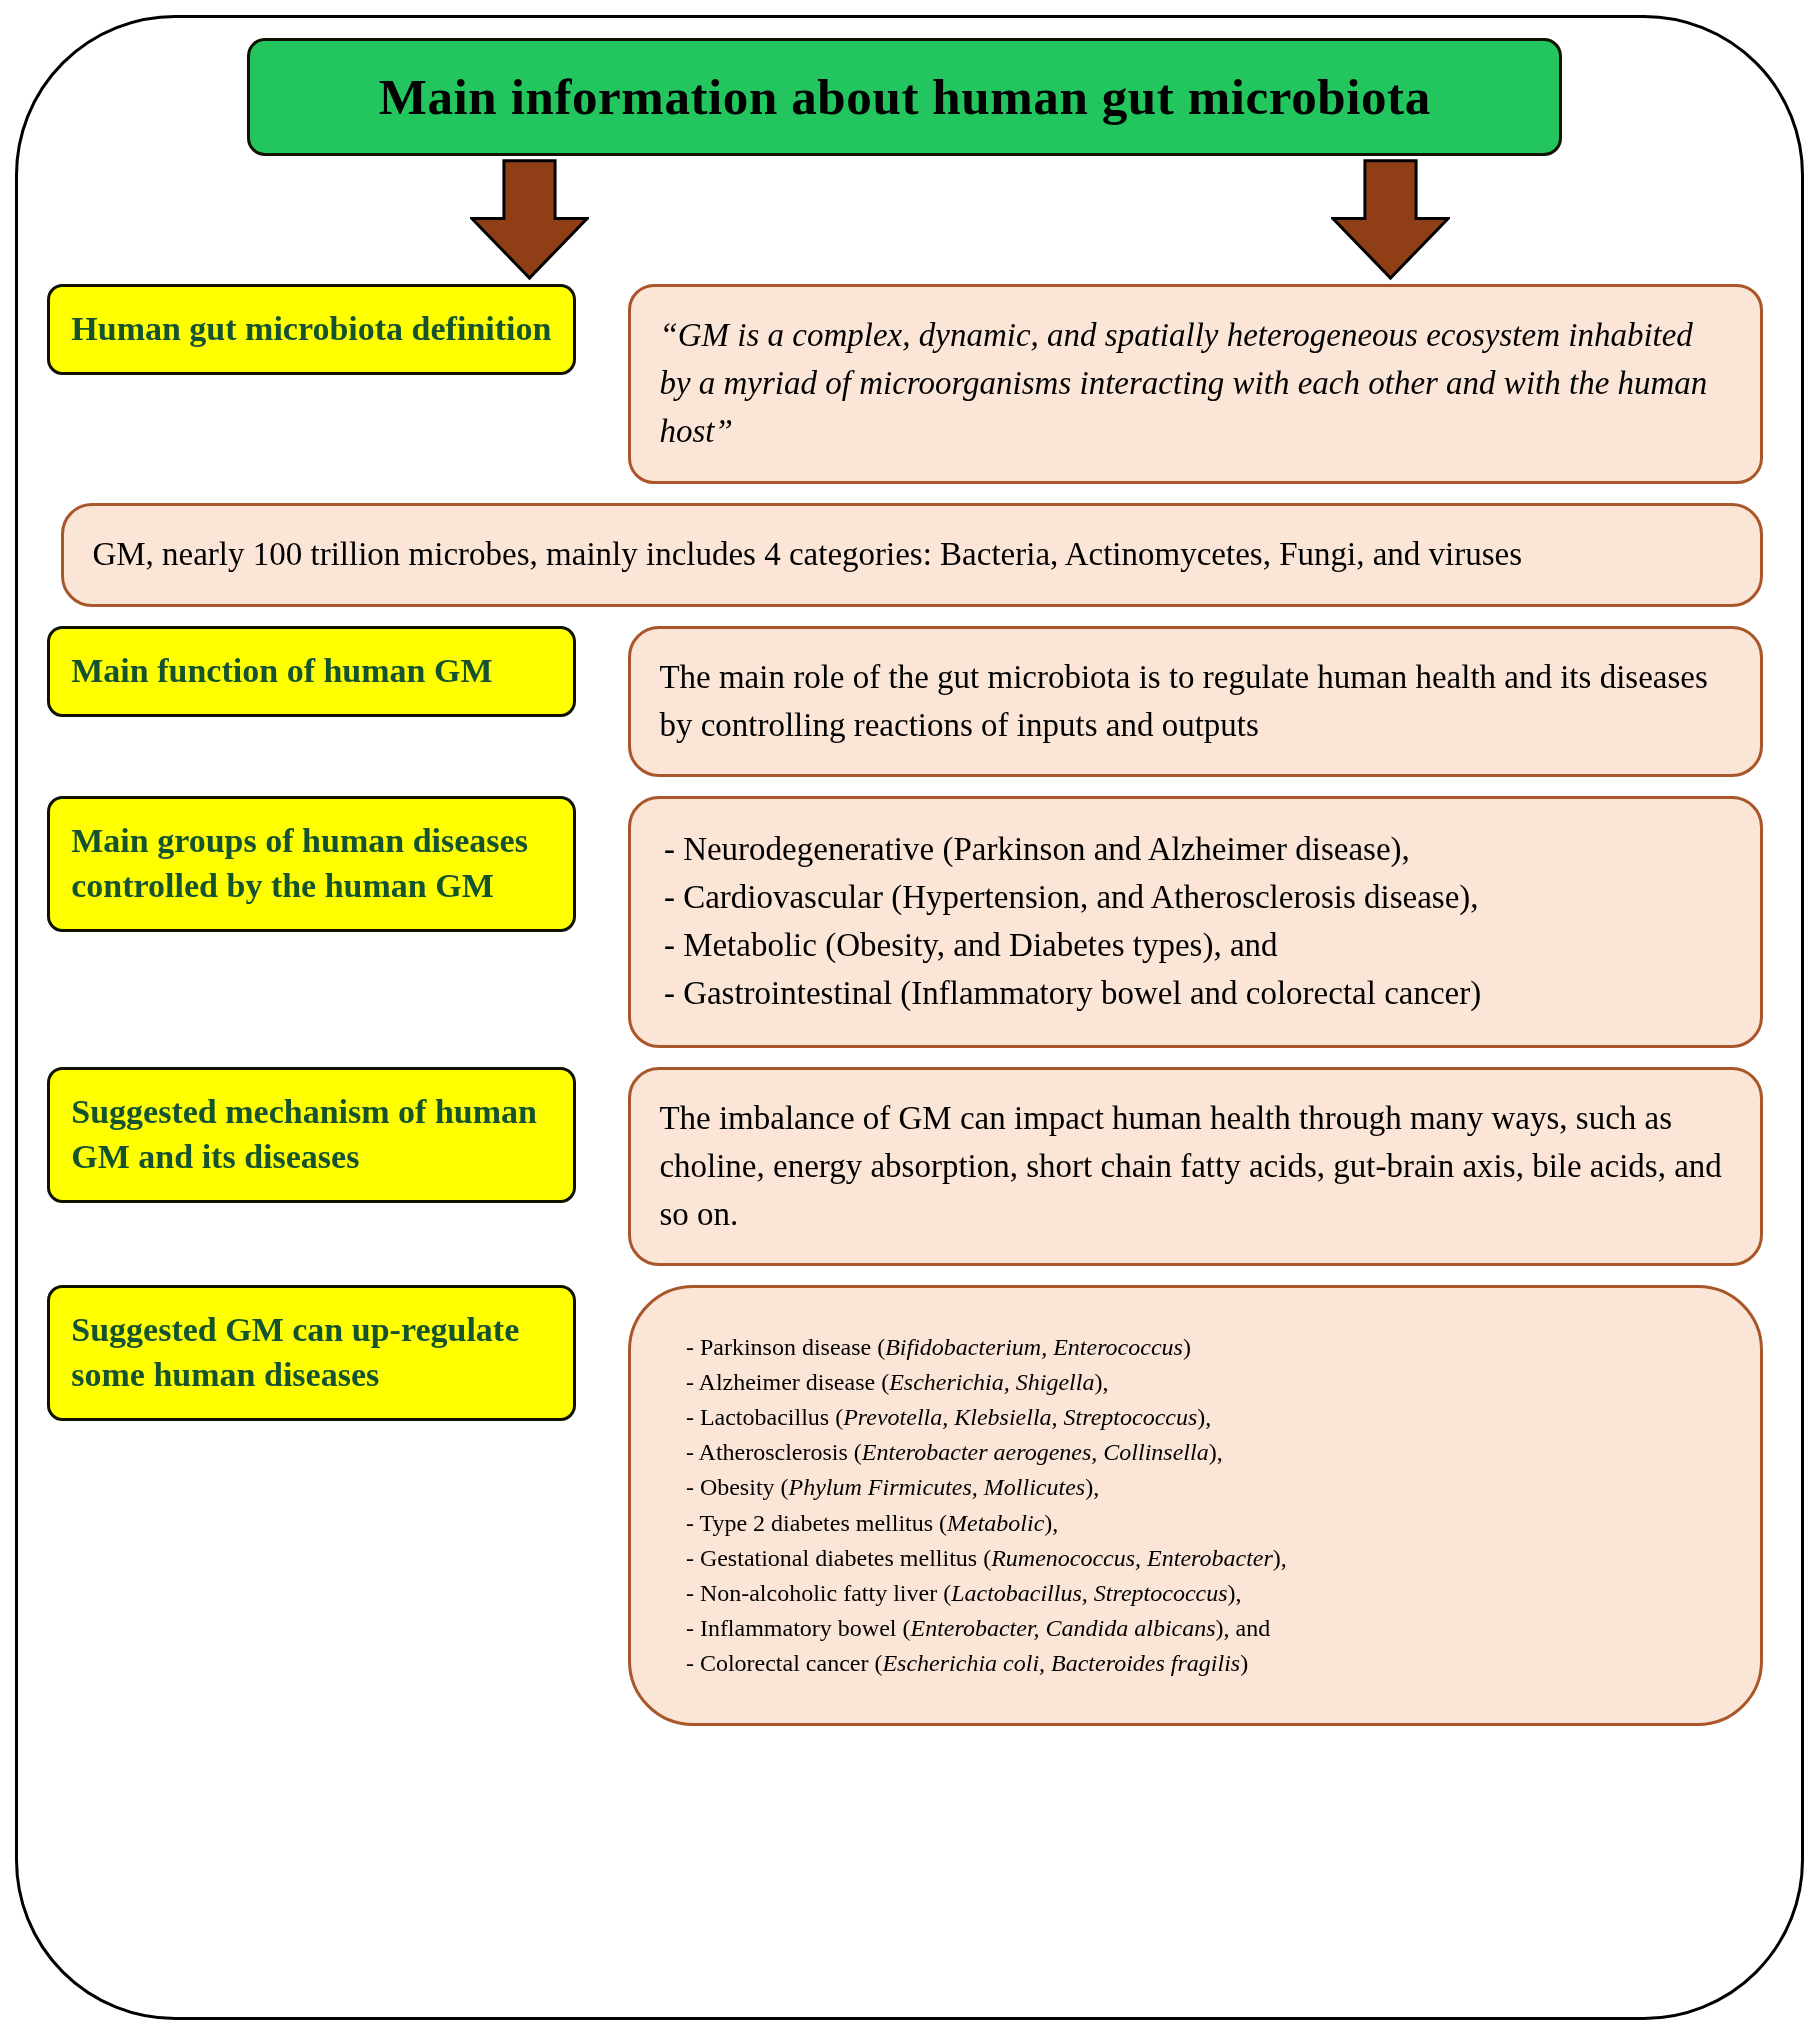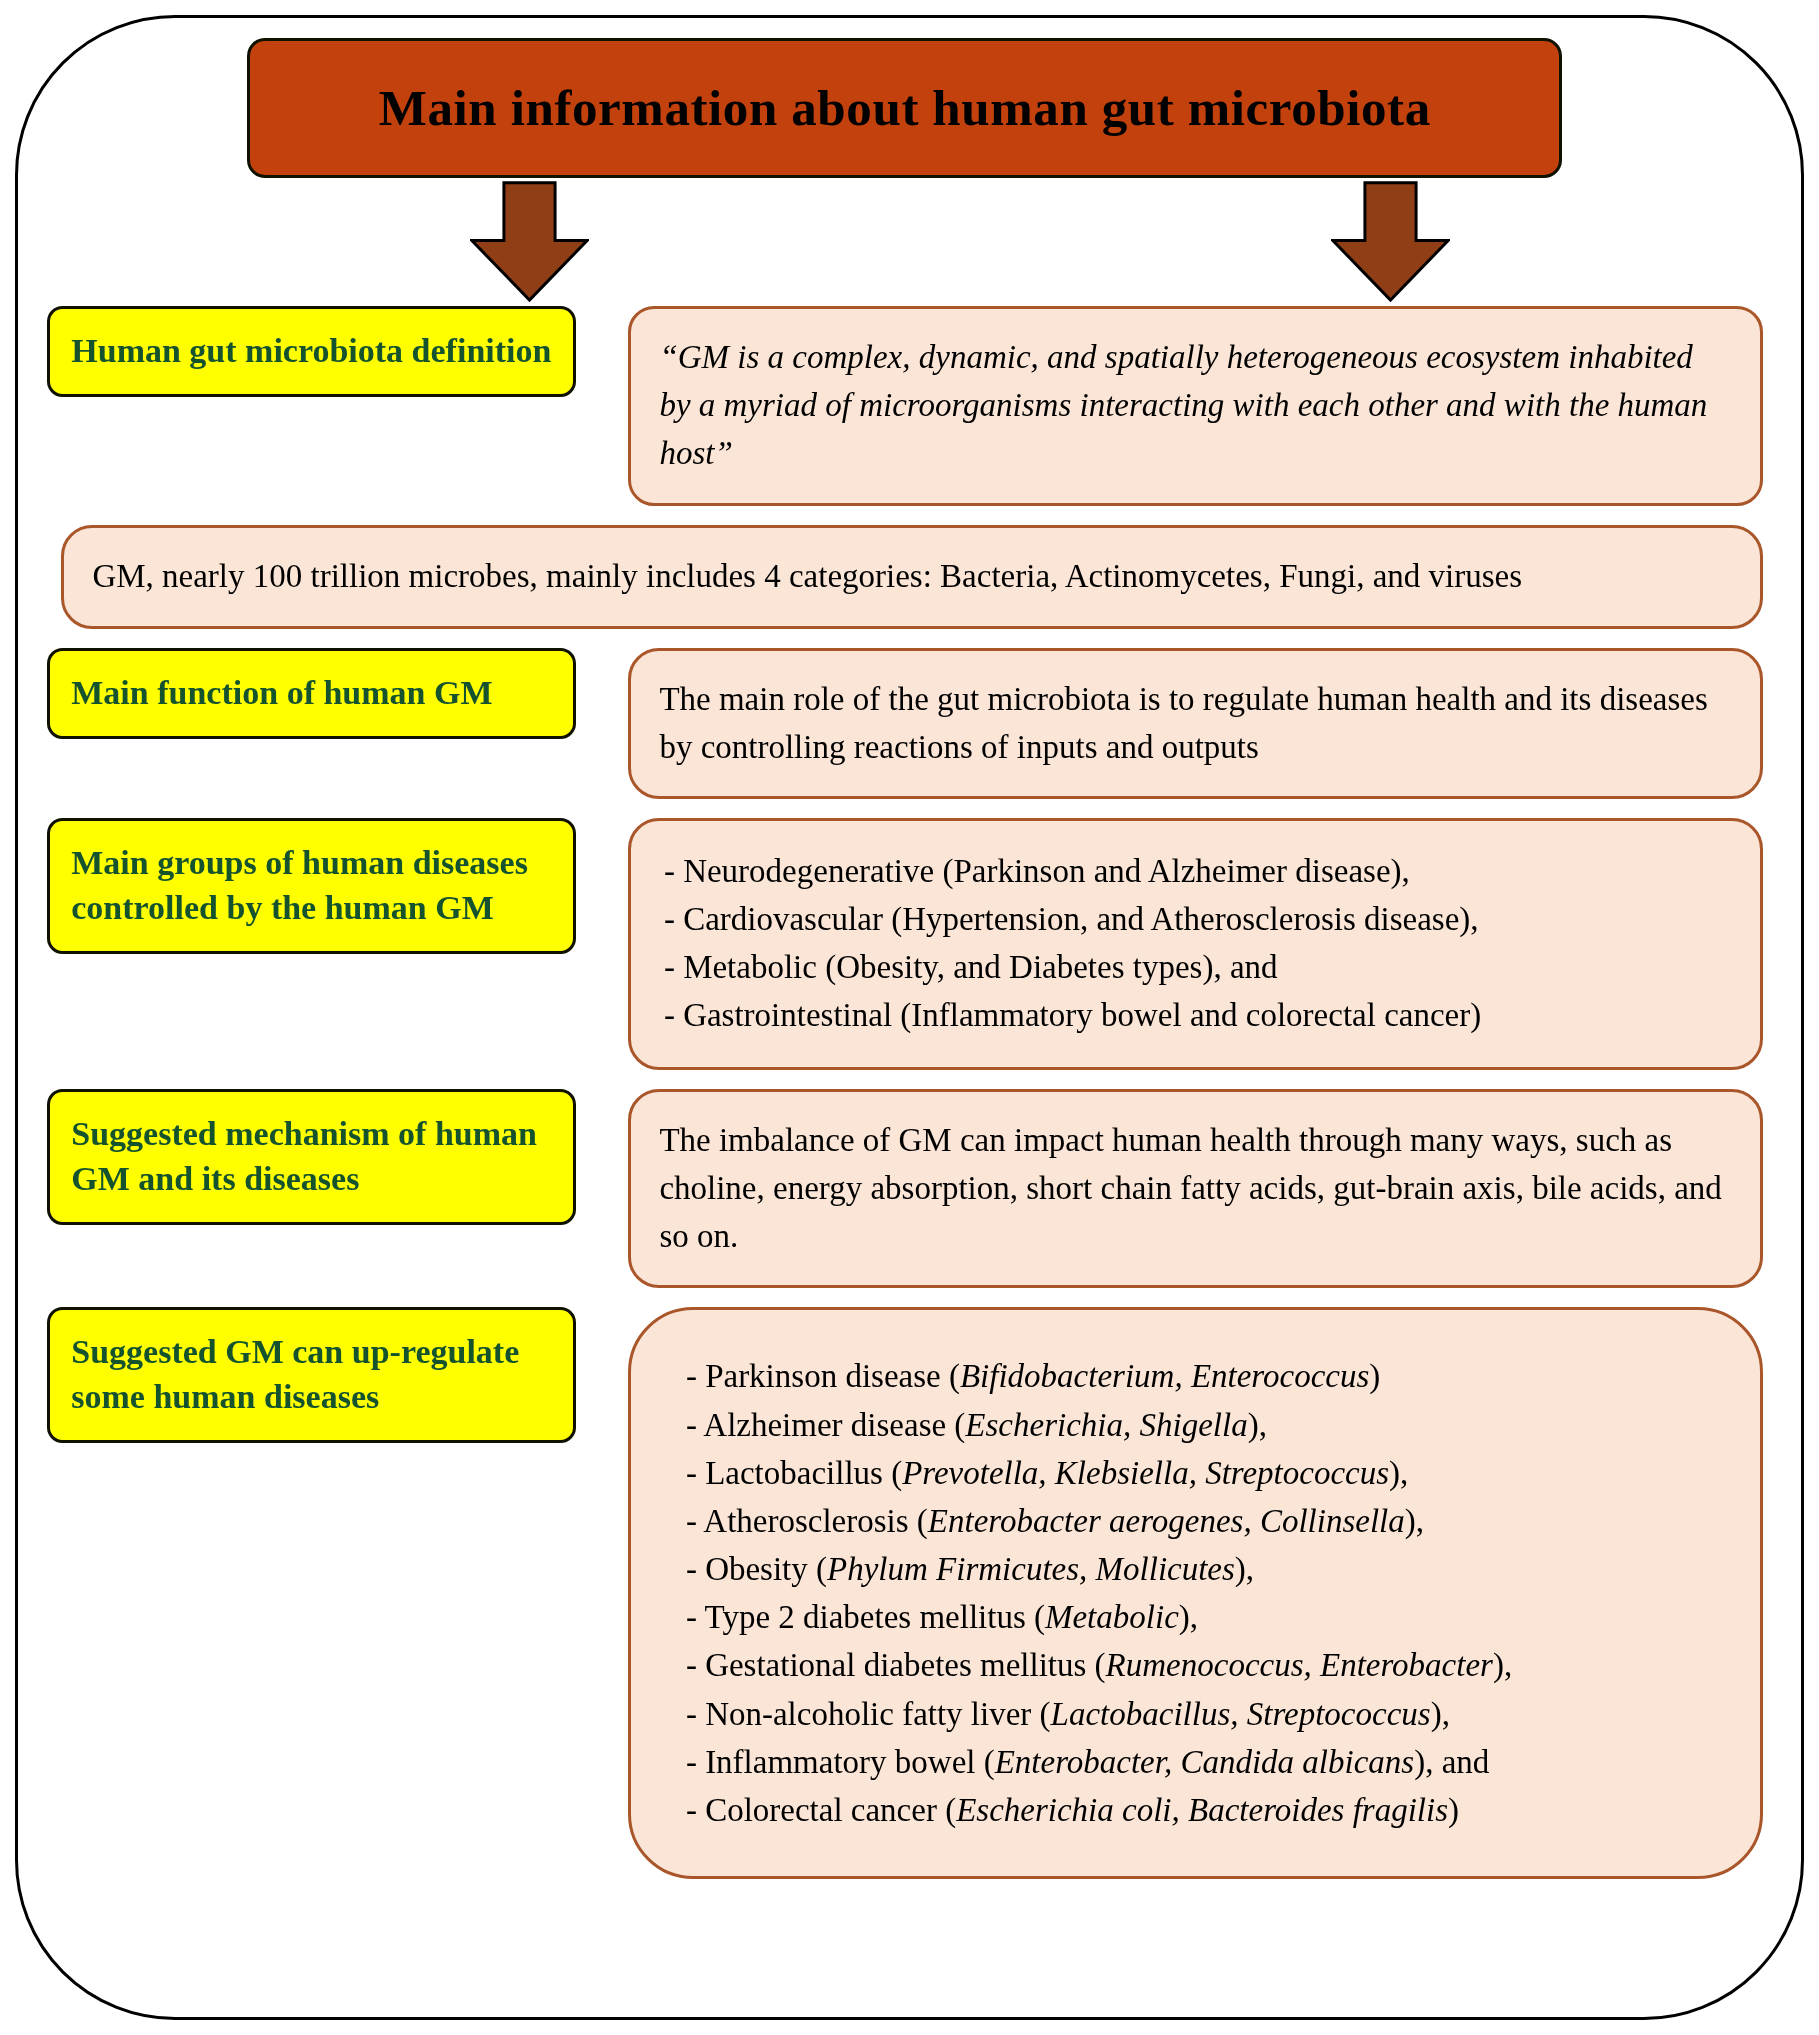--- a/index.html
+++ b/index.html
@@ -24,24 +24,24 @@
   }
   .content {
     position: relative;
     padding: 20px 38px 0 28.5px;
   }
   
   .title-box {
     width: 1315px;
     margin: 0 auto;
     box-sizing: border-box;
-    background: #c2410c;
+    background: #22c55e;
     border: 3px solid #111100;
     border-radius: 18px;
-    padding: 38px 12px;
+    padding: 27px 12px;
     text-align: center;
   }
   .title-text {
     font-size: 51px;
     font-weight: bold;
     color: #000000;
     letter-spacing: 0.6px;
   }
   
   .arrows {
@@ -91,21 +91,21 @@
     font-style: italic;
     border-radius: 26px;
   }
   .content-box.list-box {
     padding: 27px 28.5px 27px 33px;
   }
   .content-box.big-list {
     border-radius: 65px;
     padding: 42px 33px 42px 55px;
     line-height: 1.46;
-    font-size: 33px;
+    font-size: 24px;
   }
   .line { display: block; }
   .italic { font-style: italic; }
 </style>
 </head>
 <body>
 
 <div id="page">
   <div class="frame">
     <div class="content">

